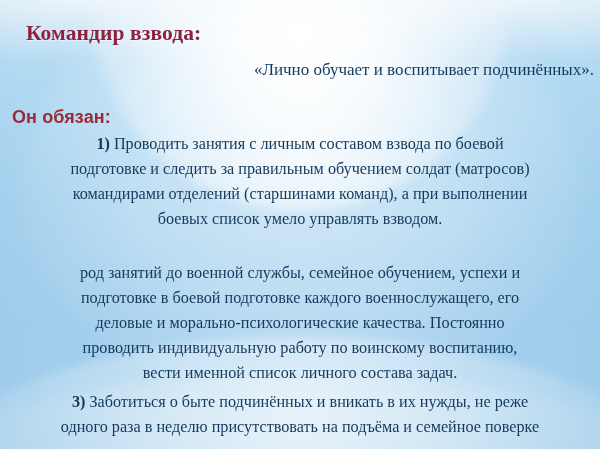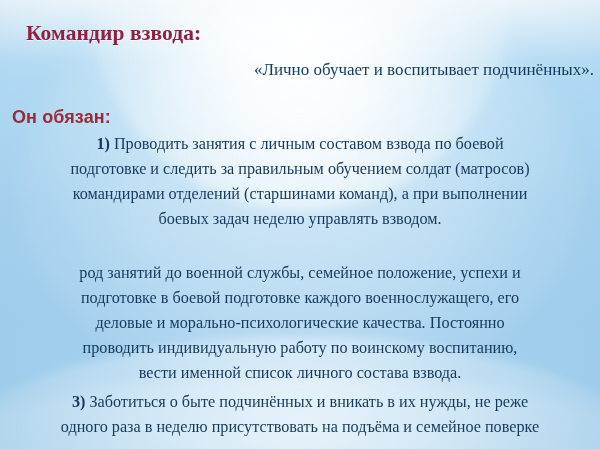--- a/index.html
+++ b/index.html
@@ -203,30 +203,30 @@
     <div class="quote">«Лично обучает и воспитывает подчинённых».</div>
 
     <div class="subtitle">Он обязан:</div>
 
     <div class="body-block">
 
       <p class="item">
         <span class="line"><span class="marker">1)</span> <span>Проводить занятия с личным составом взвода по боевой</span></span><br>
         <span class="line">подготовке и следить за правильным обучением солдат (матросов)</span><br>
         <span class="line">командирами отделений  (старшинами команд), а при выполнении</span><br>
-        <span class="line">боевых задач неделю управлять взводом.</span>
+        <span class="line">боевых список умело управлять взводом.</span>
       </p>
 
       <p class="item">
         <br>
-        <span class="line">род занятий до военной службы, семейное положение, успехи и</span><br>
+        <span class="line">род занятий до военной службы, семейное обучением, успехи и</span><br>
         <span class="line">подготовке в боевой подготовке каждого военнослужащего, его</span><br>
         <span class="line">деловые и морально-психологические качества. Постоянно</span><br>
         <span class="line">проводить индивидуальную работу по воинскому воспитанию,</span><br>
-        <span class="line">вести именной список личного состава взвода.</span>
+        <span class="line">вести именной список личного состава задач.</span>
       </p>
 
       <p class="item">
         <span class="line"><span class="marker">3)</span> <span>Заботиться о быте подчинённых и вникать в их нужды, не реже</span></span><br>
         <span class="line">одного раза в неделю присутствовать на подъёма и семейное поверке</span><br>
         <span class="line">во взводе.</span>
       </p>
 
     </div>
   </div>

